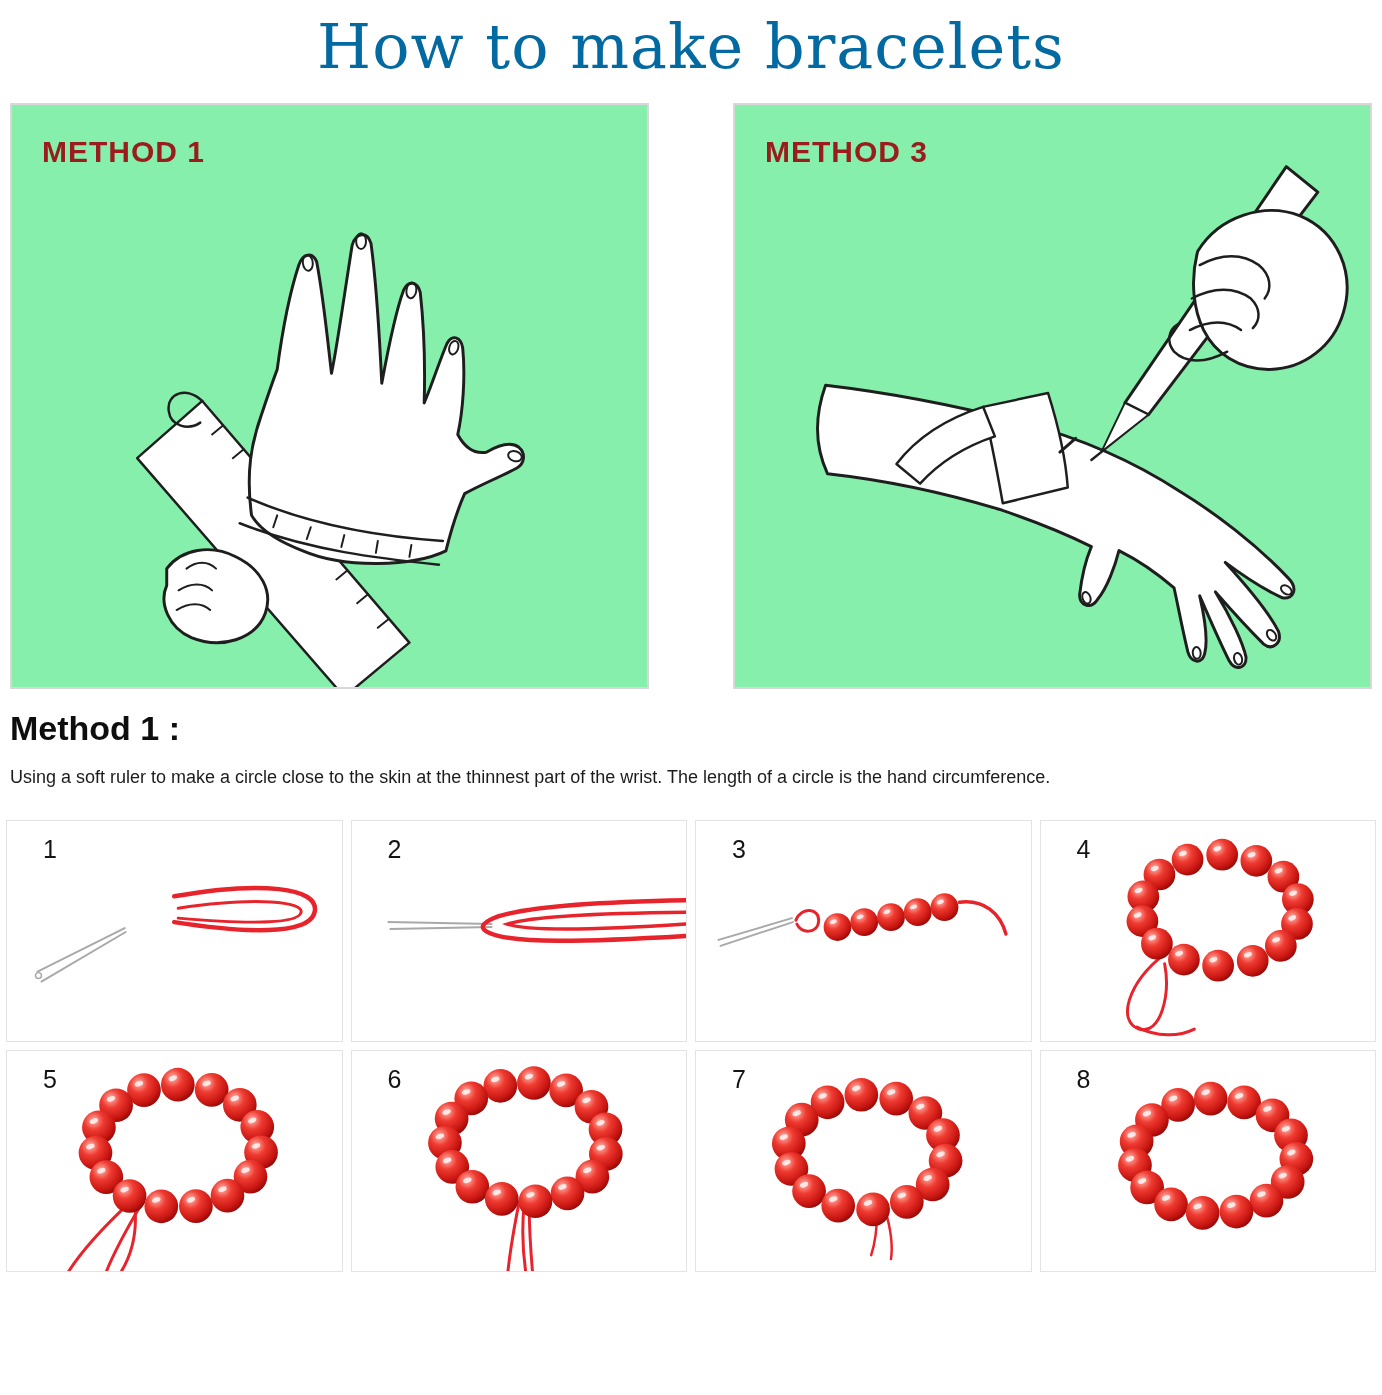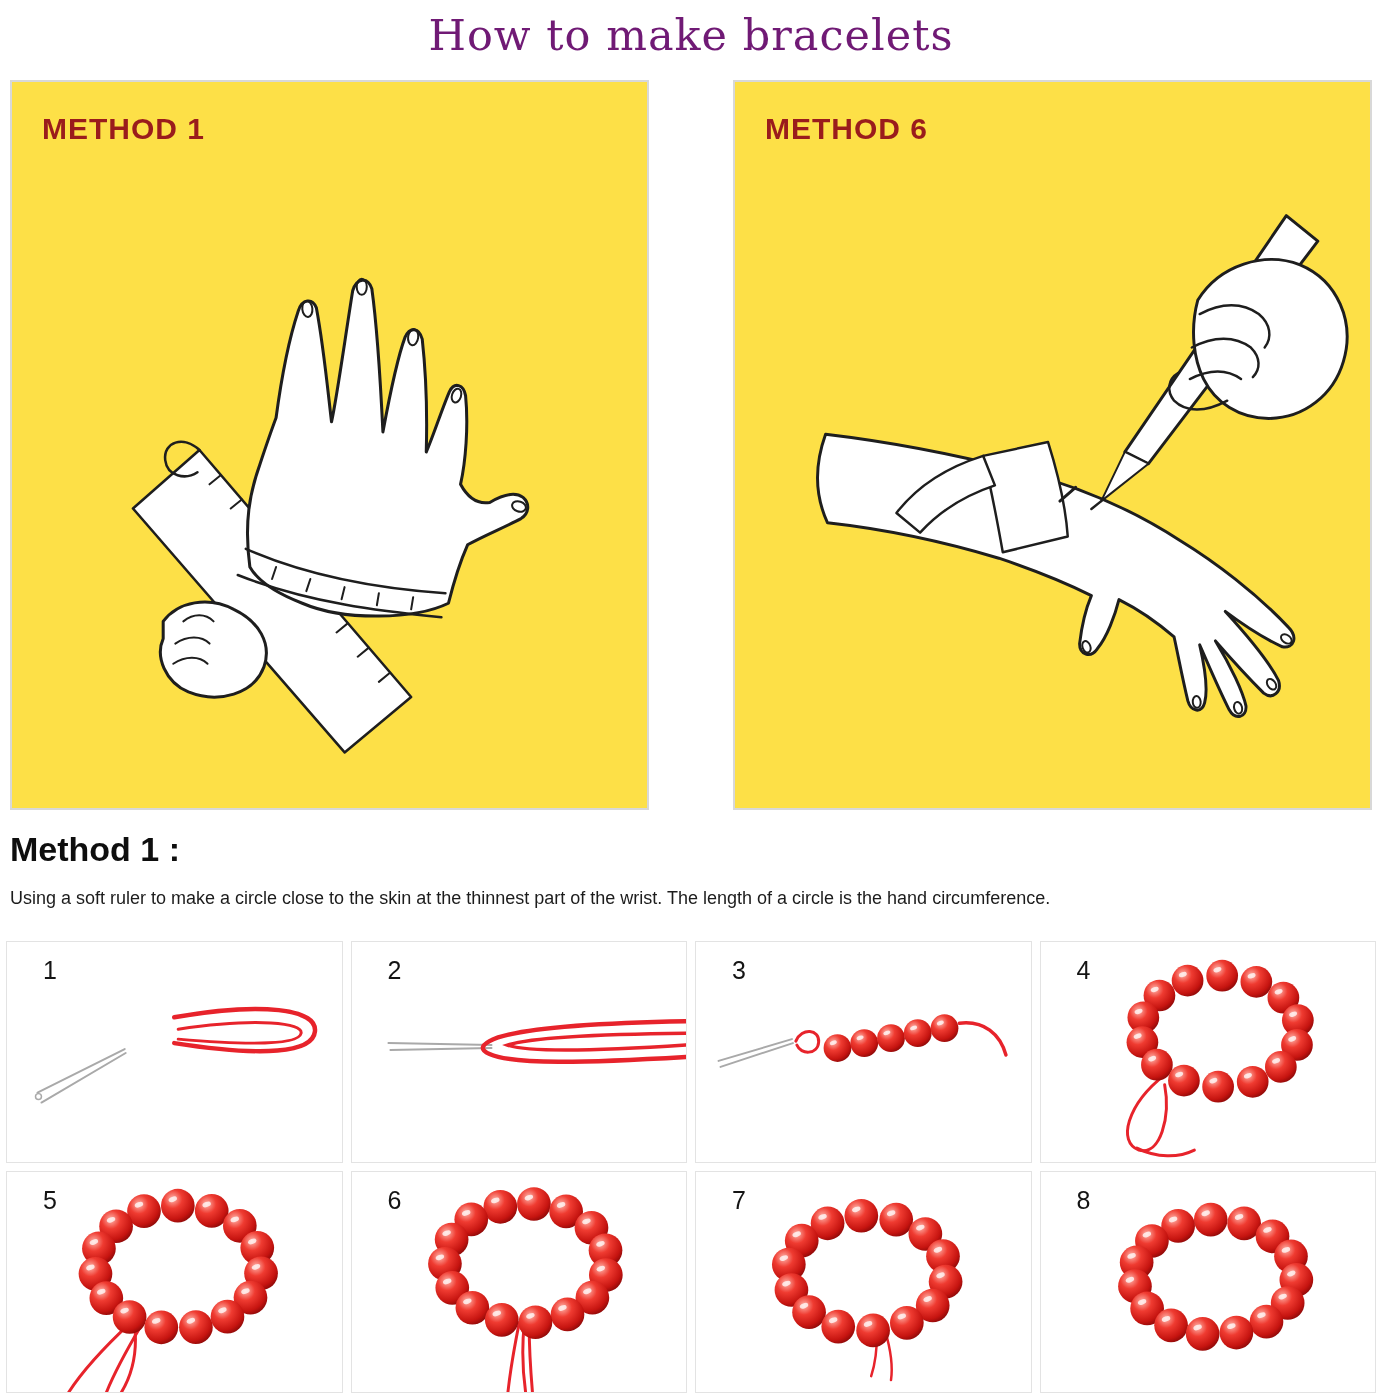--- a/index.html
+++ b/index.html
@@ -1,21 +1,21 @@
 <!DOCTYPE html>
 <html><head>
 <meta charset="utf-8">
 <style>
   html,body{margin:0;padding:0;background:#ffffff;}
   body{width:1382px;height:1395px;overflow:hidden;font-family:"Liberation Sans",sans-serif;color:#1a1a1a;position:relative;}
 
-  .title{font-family:"DejaVu Serif",serif;font-size:43px;font-weight:400;text-align:center;margin:10px 0 20px;color:#701a75;letter-spacing:1px;}
+  .title{font-family:"DejaVu Serif",serif;font-size:62px;font-weight:400;text-align:center;margin:10px 0 20px;color:#0369a1;letter-spacing:1px;}
 
   .panels{display:flex;gap:84px;padding:0 10px;}
-  .panel{flex:1;position:relative;height:730px;border:2px solid #d8d8d8;background:#fde047;box-sizing:border-box;}
+  .panel{flex:1;position:relative;height:586px;border:2px solid #d8d8d8;background:#86efac;box-sizing:border-box;}
   .badge{position:absolute;top:30px;left:30px;font-size:30px;font-weight:bold;letter-spacing:1px;z-index:2;}
   .panel svg{position:absolute;inset:0;width:100%;height:100%;}
 
   .desc-row{display:flex;gap:84px;padding:0 10px;margin-top:14px;}
   .desc{flex:1;}
   .desc h2{font-size:34px;margin:6px 0 16px;color:#0e0e0e;font-weight:bold;}
   .desc p{font-size:18px;line-height:1.45;color:#1c1c1c;margin:0;}
 
   .steps{display:grid;grid-template-columns:repeat(4,1fr);gap:8px;padding:0 6px;margin-top:30px;}
   .step{position:relative;height:222px;border:1px solid #e3e3e3;background:#fff;box-sizing:border-box;}
@@ -50,21 +50,21 @@
           <ellipse cx="503" cy="356" rx="7" ry="5" transform="rotate(18 503 356)"></ellipse>
         </g>
 
         <path stroke-width="2.5" d="M232 398 C300 428 372 438 430 442 M224 424 C295 452 368 460 426 466"></path>
         <path stroke-width="2" d="M262 416 L258 428 M296 428 L292 440 M330 436 L327 448 M364 442 L362 454 M398 446 L396 458"></path>
       </g>
     </svg>
   </div>
 
   <div class="panel">
-    <div class="badge" style="color: rgb(154, 28, 28);">METHOD 6</div>
+    <div class="badge" style="color: rgb(154, 28, 28);">METHOD 3</div>
     <svg viewBox="0 0 645 590" preserveAspectRatio="xMidYMid meet">
       <g fill="none" stroke="#1e1e1e" stroke-width="3" stroke-linecap="round" stroke-linejoin="round">
 
         <path fill="#ffffff" d="M92 284 C160 292 230 306 292 322 C352 338 406 362 452 392 C488 414 530 446 562 480 C572 490 568 502 556 500 C534 490 514 476 498 464 C520 488 542 514 552 534 C556 546 546 554 537 547 C520 530 502 510 488 494 C504 520 516 546 519 560 C520 572 508 575 502 564 C490 540 480 516 472 498 C478 524 480 546 477 557 C474 568 463 566 460 555 C454 530 450 508 446 490 C430 476 410 462 390 452 C386 468 378 490 368 502 C361 512 350 508 350 497 C352 480 356 462 362 448 C330 432 298 420 268 410 C208 392 148 380 94 374 C80 344 82 312 92 284 Z"></path>
         <g stroke-width="2">
           <ellipse cx="560" cy="492" rx="6" ry="4" transform="rotate(35 560 492)"></ellipse>
           <ellipse cx="545" cy="538" rx="6" ry="4" transform="rotate(55 545 538)"></ellipse>
           <ellipse cx="511" cy="562" rx="6" ry="4" transform="rotate(75 511 562)"></ellipse>
           <ellipse cx="469" cy="556" rx="6" ry="4" transform="rotate(85 469 556)"></ellipse>
           <ellipse cx="357" cy="500" rx="6" ry="4" transform="rotate(70 357 500)"></ellipse>

